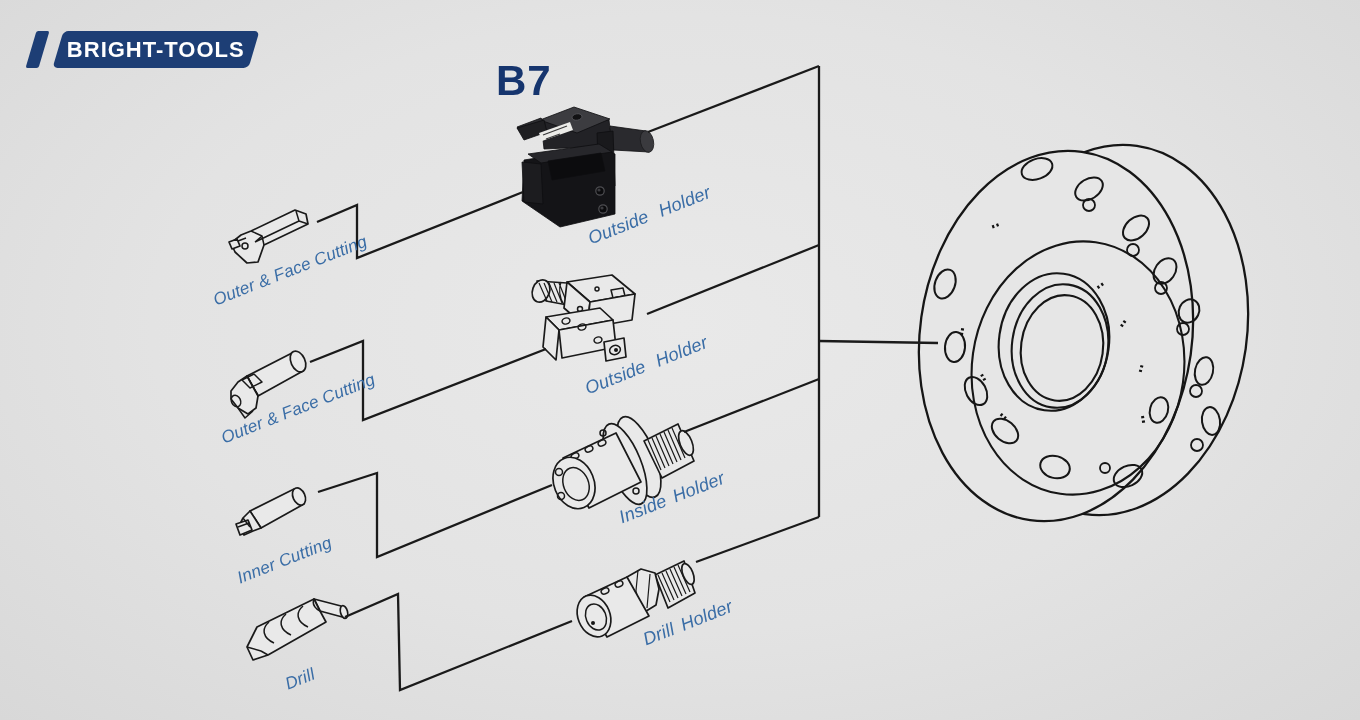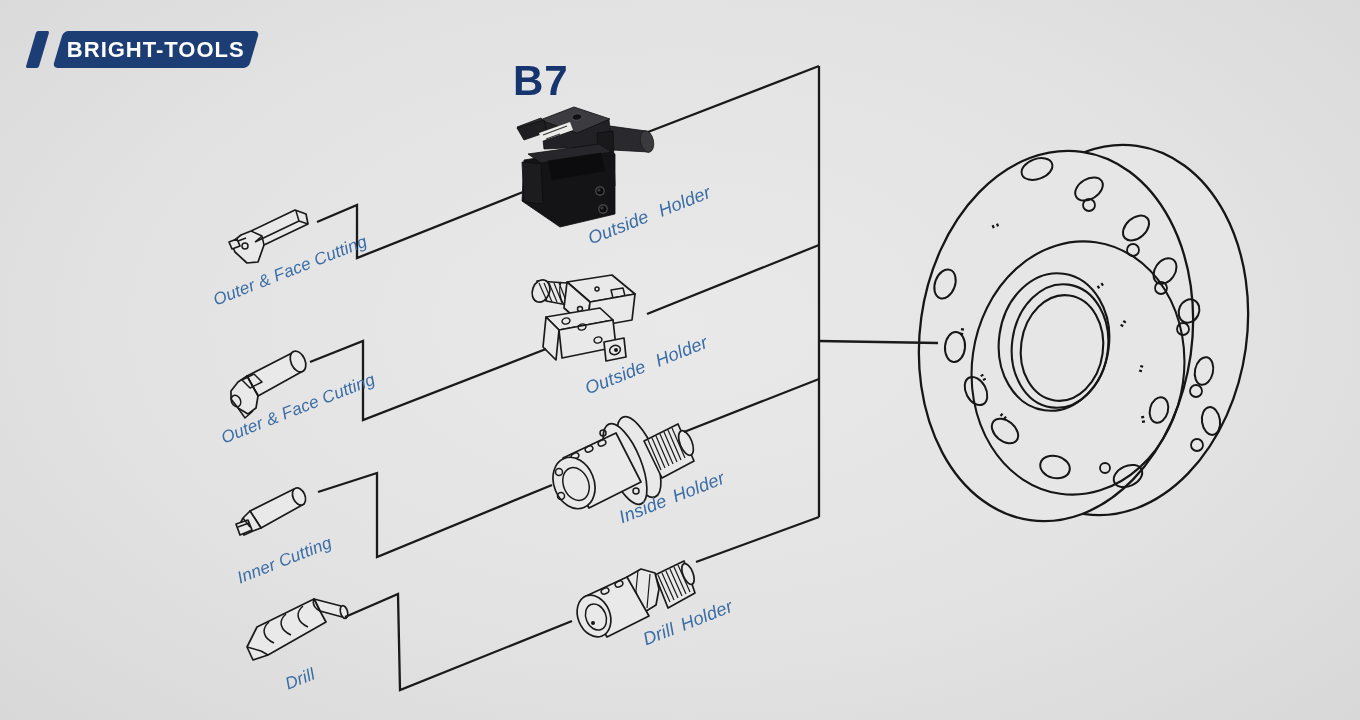--- a/index.html
+++ b/index.html
@@ -22,21 +22,21 @@
   
   .lbl{
     position:absolute;white-space:nowrap;color:#3a6da6;
     font:italic 17px/1.15 "Liberation Sans",sans-serif;letter-spacing:.2px;
     transform:rotate(-21.5deg);transform-origin:0 50%;
   }
   .lbl.holder{font-size:18px;word-spacing:3px;}
   .lbl.wide{word-spacing:7px;}
   .model{
     position:absolute;left:496px;top:60px;color:#16356e;
-    font:800 42px/1 "Liberation Sans",sans-serif;letter-spacing:1px;margin-left:17px;
+    font:800 42px/1 "Liberation Sans",sans-serif;letter-spacing:1px;
   }
   .logo{position:absolute;left:0;top:0;width:290px;height:100px;}
   .logo-stripe{
     position:absolute;left:31px;top:31px;width:13px;height:37px;
     background:#1d3e75;transform:skewX(-16.5deg);border-radius:2px;
   }
   .logo-box{
     position:absolute;left:58px;top:31px;width:196px;height:37px;
     background:#1d3e75;transform:skewX(-16.5deg);border-radius:5px;
     display:flex;align-items:center;justify-content:center;

